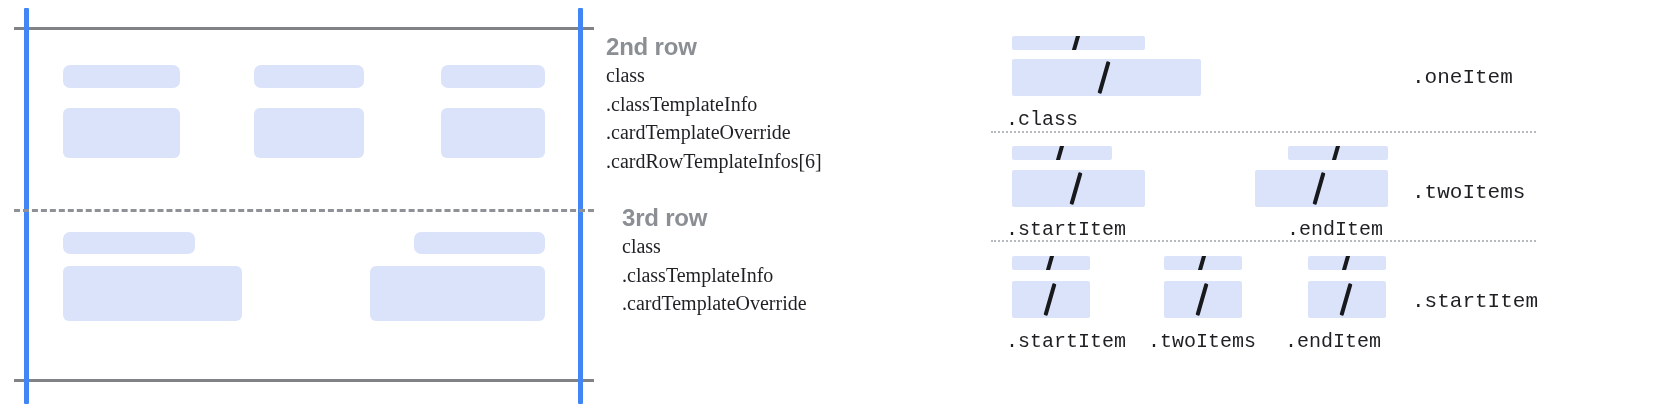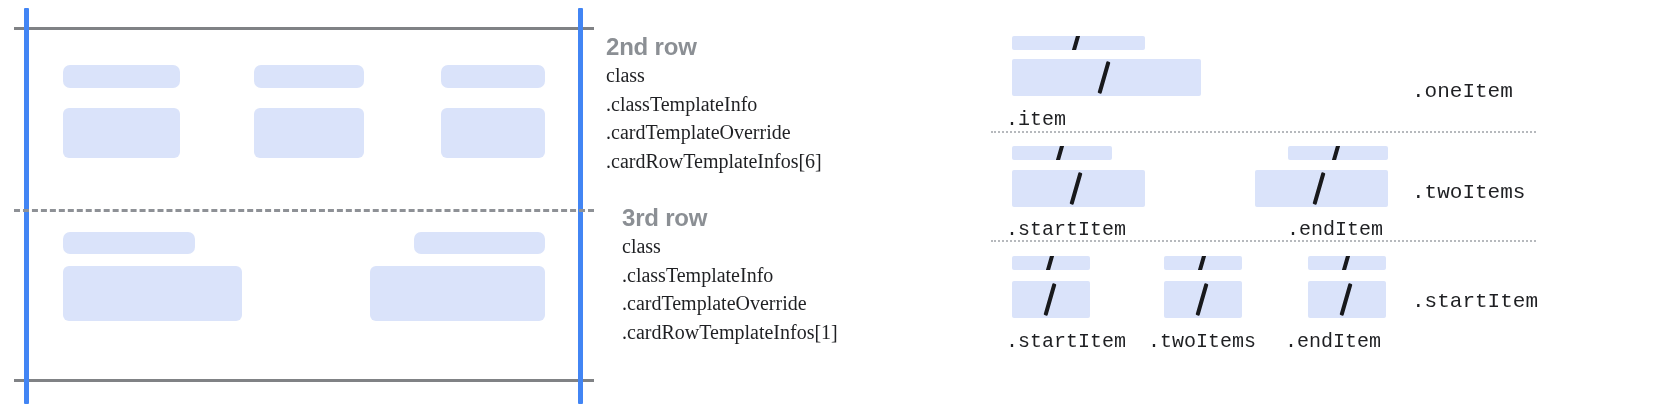--- a/index.html
+++ b/index.html
@@ -138,33 +138,32 @@
     <div class="ann-code">.classTemplateInfo</div>
     <div class="ann-code">.cardTemplateOverride</div>
     <div class="ann-code">.cardRowTemplateInfos[6]</div>
   </div>
 
   <div class="ann" style="left:622px; top:204px;">
     <div class="ann-title">3rd row</div>
     <div class="ann-code">class</div>
     <div class="ann-code">.classTemplateInfo</div>
     <div class="ann-code">.cardTemplateOverride</div>
-    <div class="ann-code">.cardRowTemplateInfos[1]</div>
   </div>
 
   <div id="item-variants">
 
     <div class="ibox" style="left:1012px; top:36px; width:133px; height:14px;">
       <span class="slash" style="left:62px; top:-5px; height:24px;"></span>
     </div>
     <div class="ibox" style="left:1012px; top:59px; width:189px; height:37px;">
       <span class="slash" style="left:90px; top:2px; height:33px;"></span>
     </div>
-    <div class="ilabel" style="left:1006px; top:108px;">.item</div>
-    <div class="ilabel variant" style="left:1412px; top:80px;">.oneItem</div>
+    <div class="ilabel" style="left:1006px; top:108px;">.class</div>
+    <div class="ilabel variant" style="left:1412px; top:66px;">.oneItem</div>
 
     <div class="dotted-sep" style="left:991px; top:131px; width:545px;"></div>
 
     <div class="ibox" style="left:1012px; top:146px; width:100px; height:14px;">
       <span class="slash" style="left:46px; top:-5px; height:24px;"></span>
     </div>
     <div class="ibox" style="left:1012px; top:170px; width:133px; height:37px;">
       <span class="slash" style="left:62px; top:2px; height:33px;"></span>
     </div>
     <div class="ilabel" style="left:1006px; top:218px;">.startItem</div>

